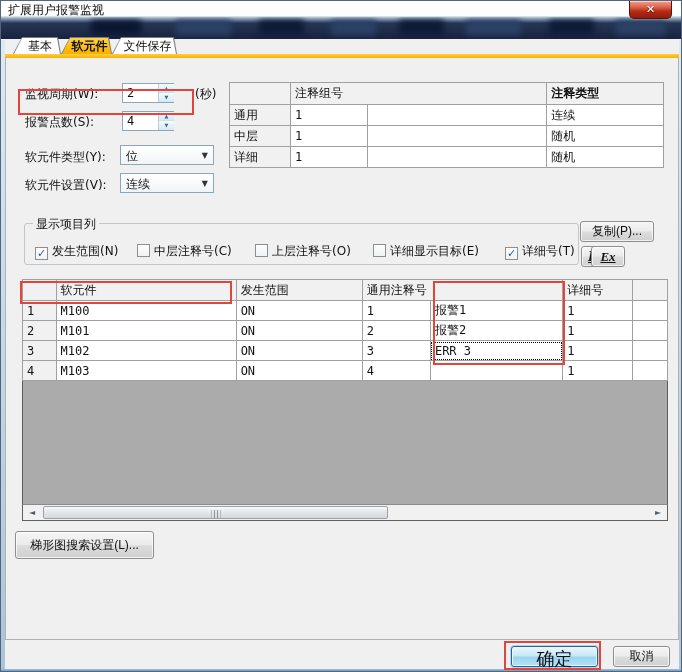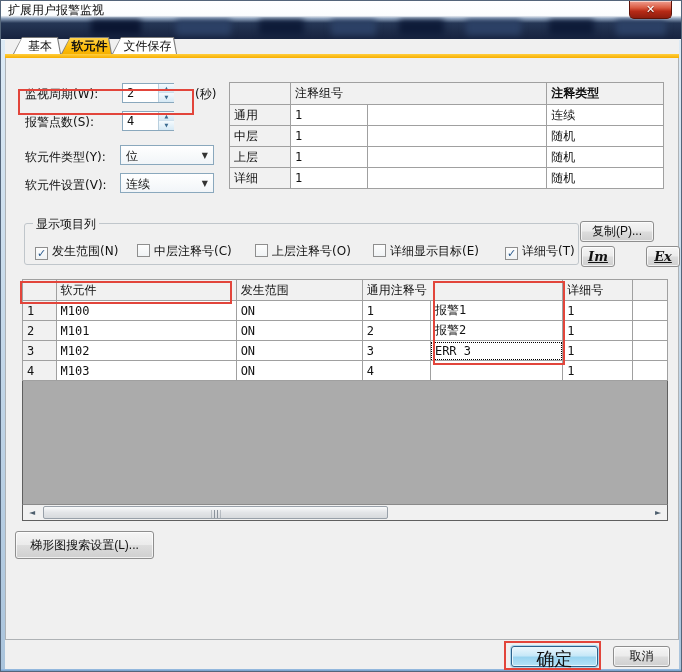--- a/index.html
+++ b/index.html
@@ -196,26 +196,20 @@
           <td style="width:180px;"></td>
           <td>连续</td>
         </tr>
         <tr style="height:21px;">
           <td class="rowlbl">中层</td>
           <td class="mono">1</td>
           <td></td>
           <td>随机</td>
         </tr>
         <tr style="height:21px;">
-          <td class="rowlbl">上层</td>
-          <td class="mono">1</td>
-          <td></td>
-          <td>随机</td>
-        </tr>
-        <tr style="height:21px;">
           <td class="rowlbl">详细</td>
           <td class="mono">1</td>
           <td></td>
           <td>随机</td>
         </tr>
       </tbody>
         </table>
 
       <div class="groupbox" style="left:18px;top:165px;width:555px;height:42px;">
         <span class="legend">显示项目列</span>
@@ -231,21 +225,21 @@
         <label class="cbitem" style="left:348px;">
           <span class="cbox"></span><span>详细显示目标(E)</span>
         </label>
         <label class="cbitem" style="left:480px;">
           <span class="cbox">✓</span><span>详细号(T)</span>
         </label>
       </div>
 
       <button class="btn" style="left:574px;top:163px;width:74px;height:21px;">复制(P)...</button>
       <button class="btn ie" style="left:575px;top:188px;width:34px;height:21px;">Im</button>
-      <button class="btn ie" style="left:640px;top:188px;width:34px;height:21px;">Ex</button>
+      <button class="btn ie" style="left:585px;top:188px;width:34px;height:21px;font-family:Liberation Serif, serif;">Ex</button>
 
       <table class="tbl" style="left:16px;top:221px;width:646px;">
         <tbody>
             <tr style="height:21px;">
           <td class="hd" style="width:33px;"></td>
           <td class="hd" style="width:177px;">软元件</td>
           <td class="hd" style="width:124px;">发生范围</td>
           <td class="hd" colspan="2" style="width:197px;">通用注释号</td>
           <td class="hd" style="width:69px;">详细号</td>
           <td class="hd" style="width:34px;"></td>

